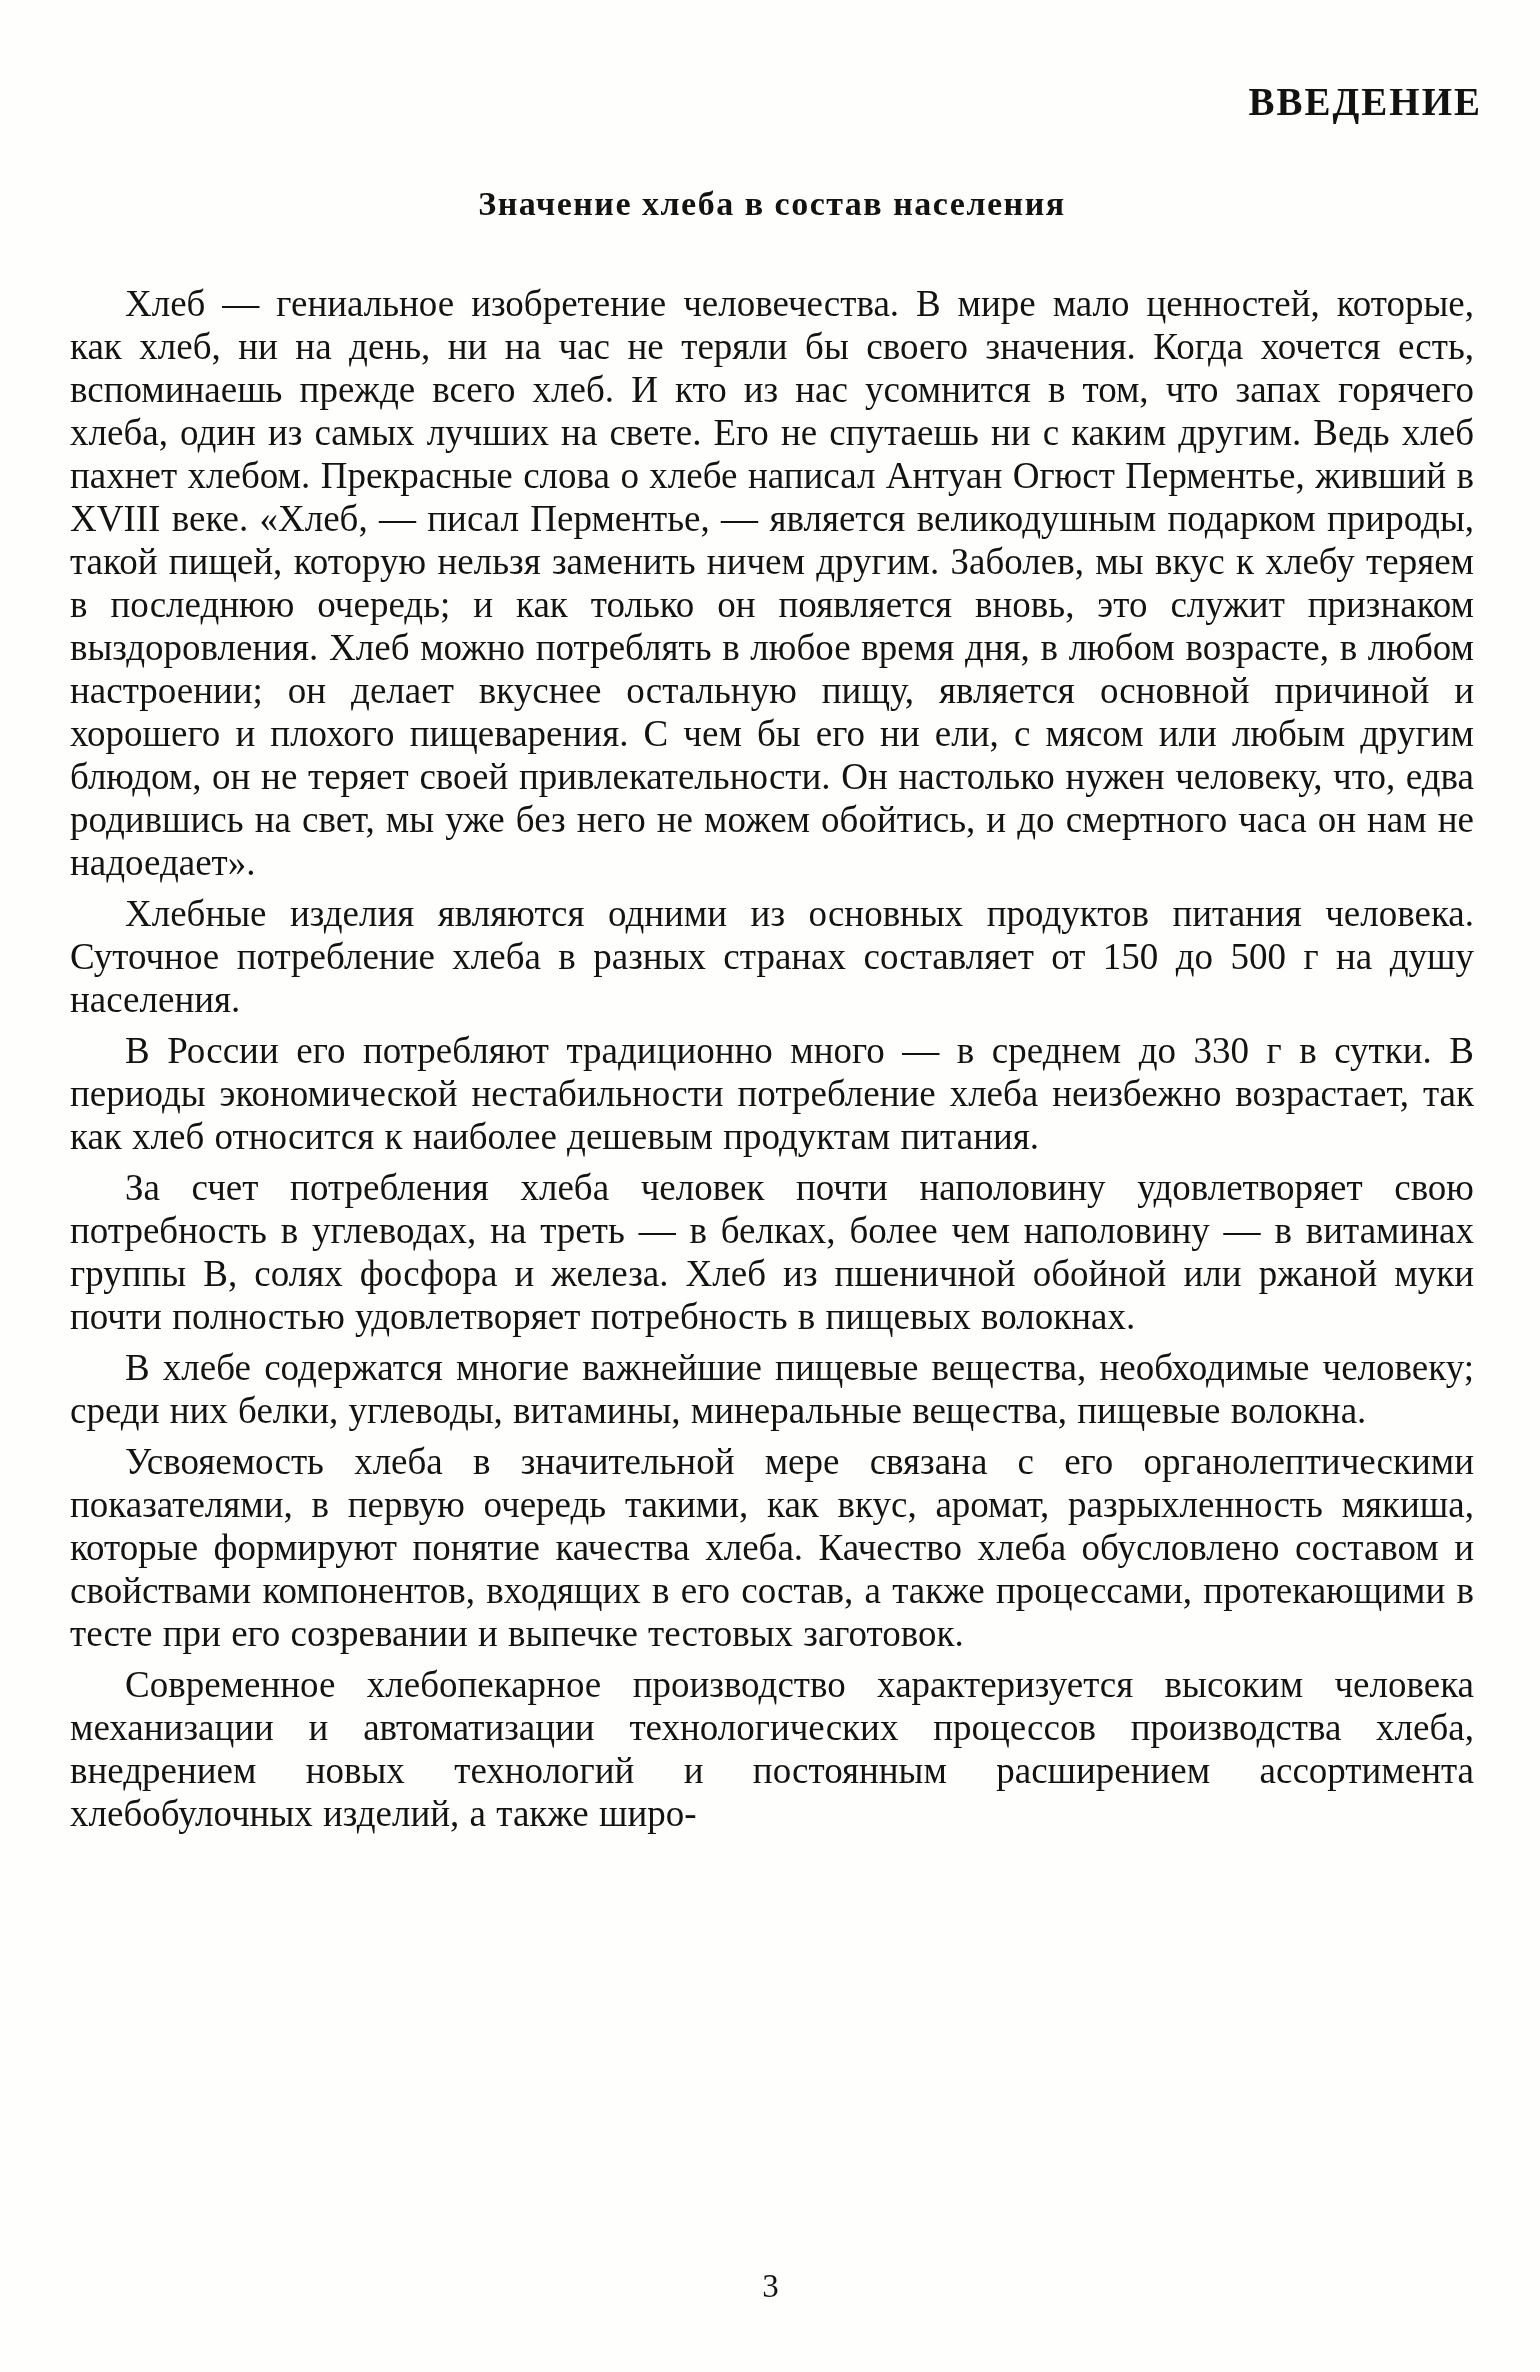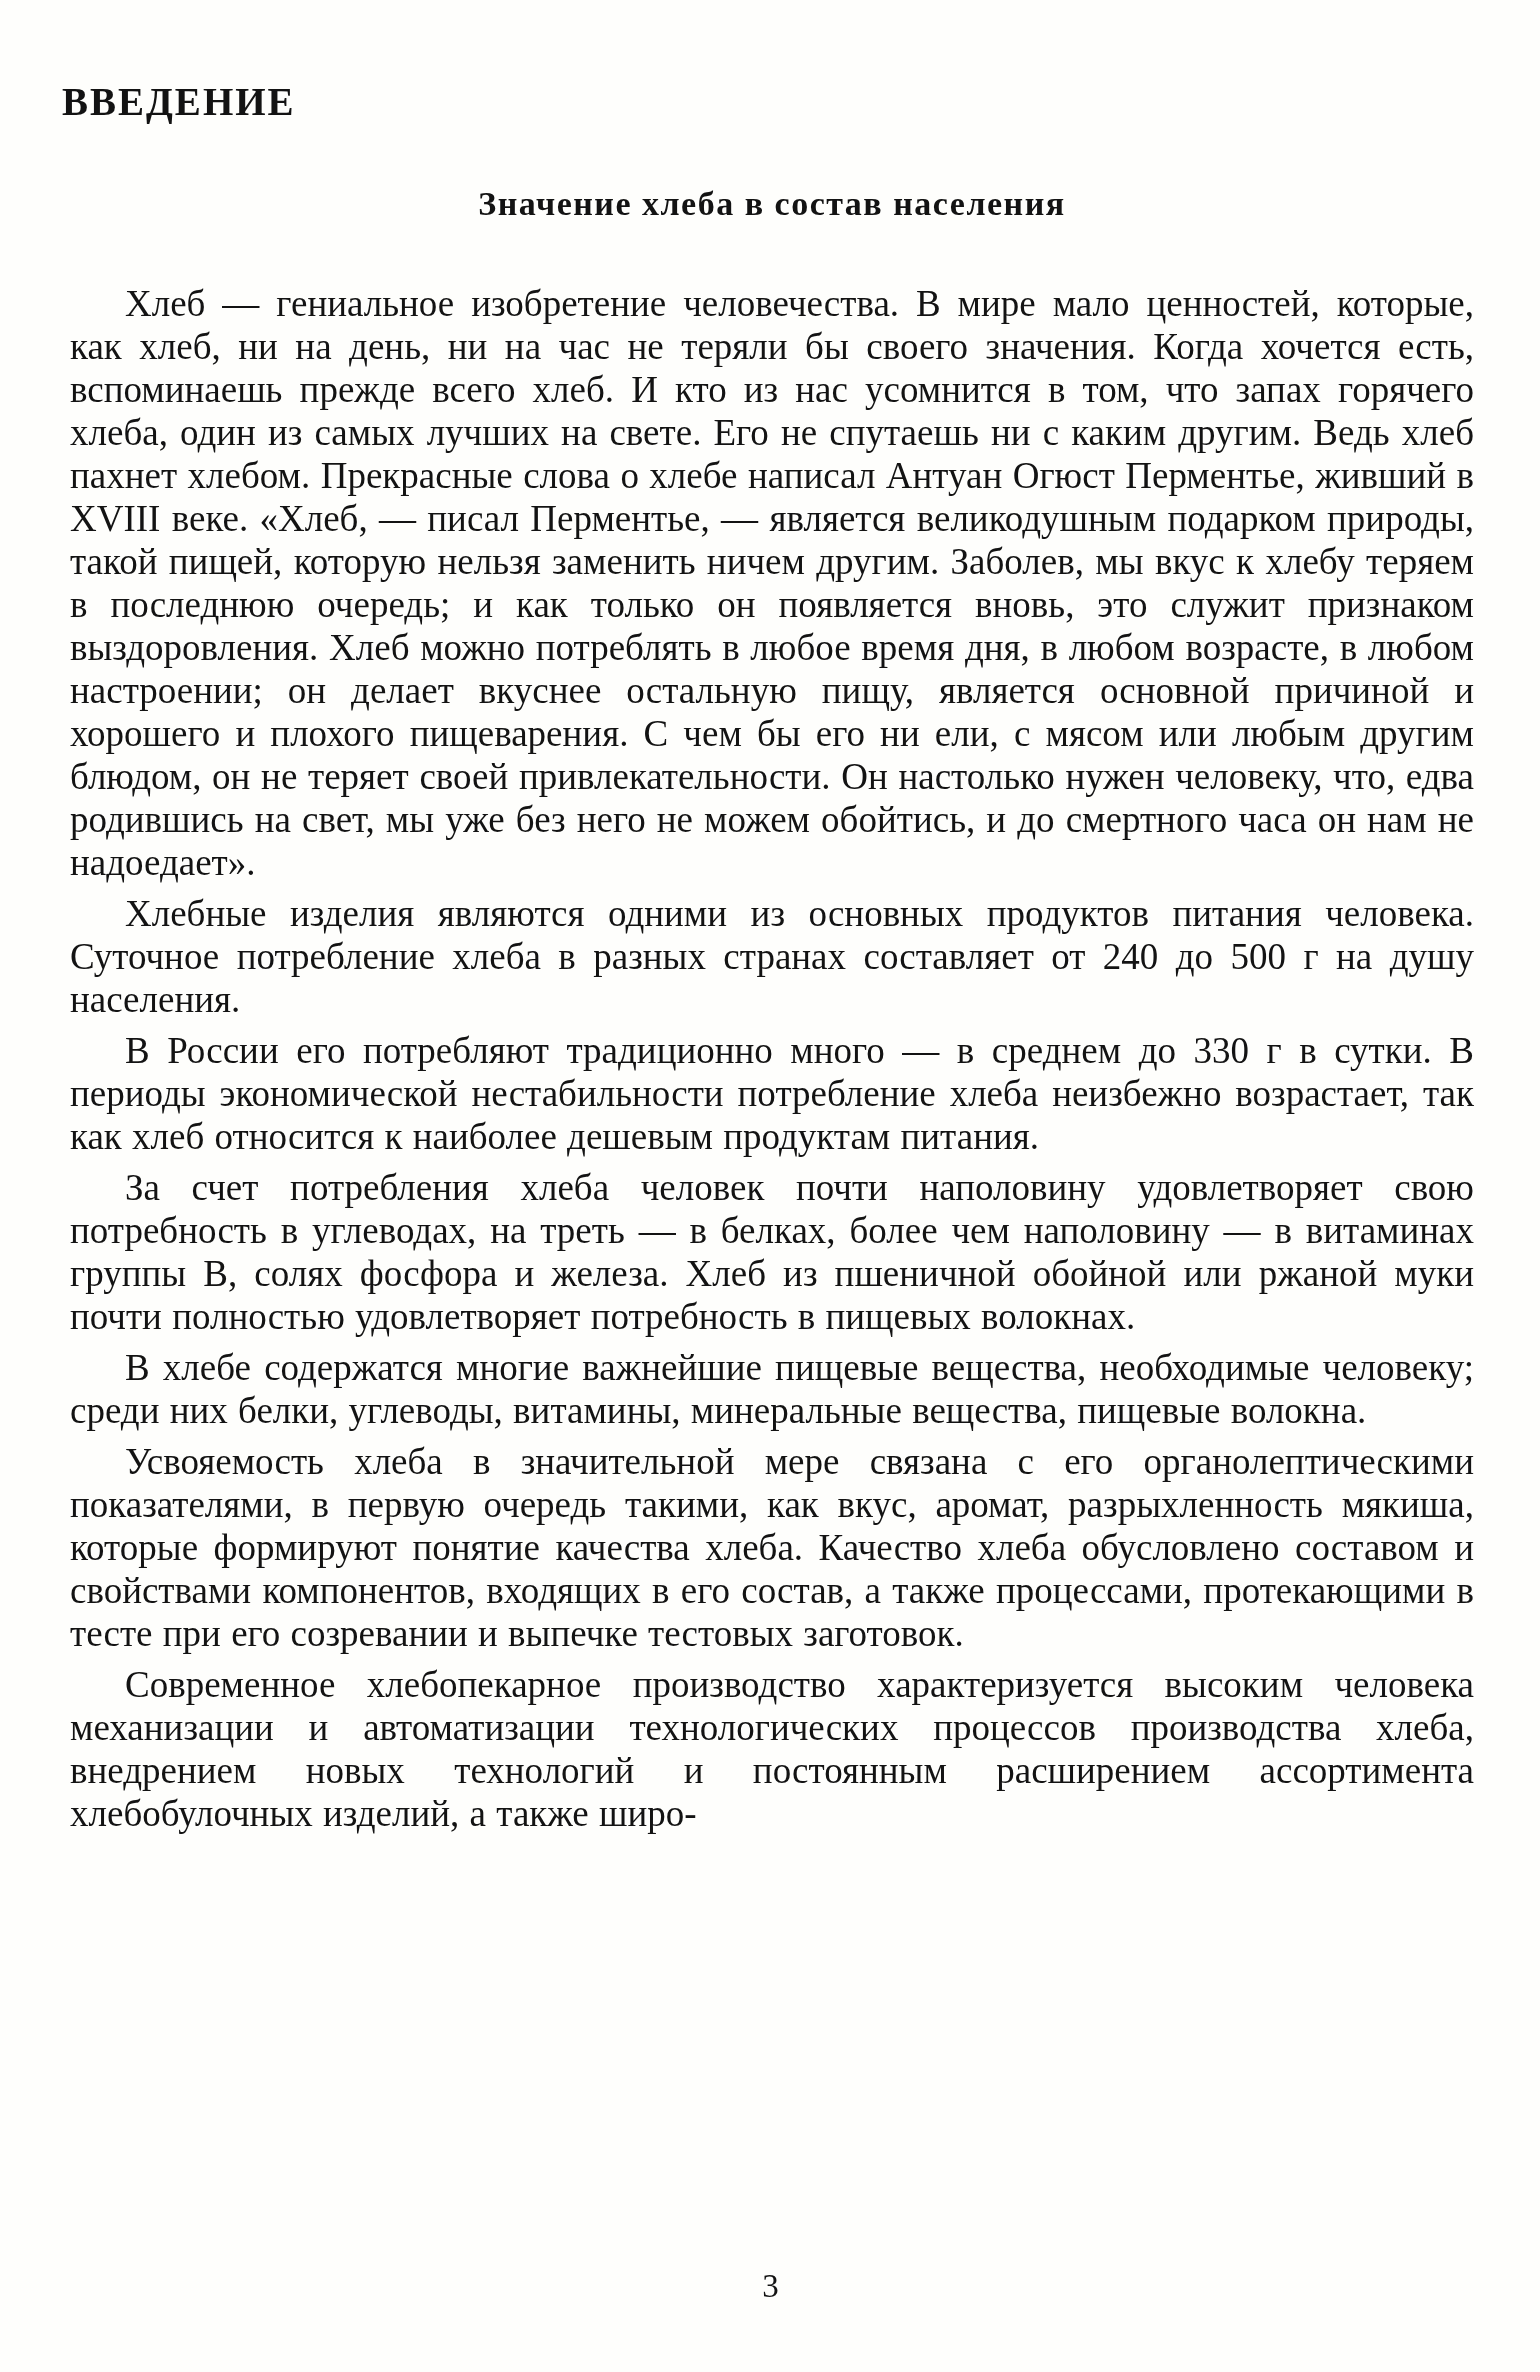--- a/index.html
+++ b/index.html
@@ -19,21 +19,21 @@
   .page {
     box-sizing: border-box;
     width: 1541px;
     height: 2372px;
     padding: 65px 59px 0 62px;
     position: relative;
   }
   .page-title {
     font-size: 39px;
     font-weight: bold;
-    text-align: left;
+    text-align: right;
     letter-spacing: 2px;
     margin: 0 0 0 0;
     padding-top: 13.8px;
   }
   .section-subtitle {
     font-size: 34px;
     font-weight: bold;
     text-align: center;
     letter-spacing: 1.5px;
     margin: 0;
@@ -61,21 +61,21 @@
 <body>
 
 <div class="page">
 
   <h1 class="page-title">ВВЕДЕНИЕ</h1>
 
   <h2 class="section-subtitle">Значение хлеба в состав населения</h2>
 
   <div class="body-text">
     <p>Хлеб — гениальное изобретение человечества. В мире мало ценностей, которые, как хлеб, ни на день, ни на час не теряли бы своего значения. Когда хочется есть, вспоминаешь прежде всего хлеб. И кто из нас усомнится в том, что запах горячего хлеба, один из самых лучших на свете. Его не спутаешь ни с каким другим. Ведь хлеб пахнет хлебом. Прекрасные слова о хлебе написал Антуан Огюст Перментье, живший в XVIII веке. «Хлеб, — писал Перментье, — является великодушным подарком природы, такой пищей, которую нельзя заменить ничем другим. Заболев, мы вкус к хлебу теряем в последнюю очередь; и как только он появляется вновь, это служит признаком выздоровления. Хлеб можно потреблять в любое время дня, в любом возрасте, в любом настроении; он делает вкуснее остальную пищу, является основной причиной и хорошего и плохого пищеварения. С чем бы его ни ели, с мясом или любым другим блюдом, он не теряет своей привлекательности. Он настолько нужен человеку, что, едва родившись на свет, мы уже без него не можем обойтись, и до смертного часа он нам не надоедает».</p>
-    <p>Хлебные изделия являются одними из основных продуктов питания человека. Суточное потребление хлеба в разных странах составляет от 240 до 500 г на душу населения.</p>
+    <p>Хлебные изделия являются одними из основных продуктов питания человека. Суточное потребление хлеба в разных странах составляет от 150 до 500 г на душу населения.</p>
     <p>В России его потребляют традиционно много — в среднем до 330 г в сутки. В периоды экономической нестабильности потребление хлеба неизбежно возрастает, так как хлеб относится к наиболее дешевым продуктам питания.</p>
     <p>За счет потребления хлеба человек почти наполовину удовлетворяет свою потребность в углеводах, на треть — в белках, более чем наполовину — в витаминах группы В, солях фосфора и железа. Хлеб из пшеничной обойной или ржаной муки почти полностью удовлетворяет потребность в пищевых волокнах.</p>
     <p>В хлебе содержатся многие важнейшие пищевые вещества, необходимые человеку; среди них белки, углеводы, витамины, минеральные вещества, пищевые волокна.</p>
     <p>Усвояемость хлеба в значительной мере связана с его органолептическими показателями, в первую очередь такими, как вкус, аромат, разрыхленность мякиша, которые формируют понятие качества хлеба. Качество хлеба обусловлено составом и свойствами компонентов, входящих в его состав, а также процессами, протекающими в тесте при его созревании и выпечке тестовых заготовок.</p>
     <p>Современное хлебопекарное производство характеризуется высоким человека механизации и автоматизации технологических процессов производства хлеба, внедрением новых технологий и постоянным расширением ассортимента хлебобулочных изделий, а также широ-</p>
   </div>
 
   <div class="page-number">3</div>
 
 </div>

